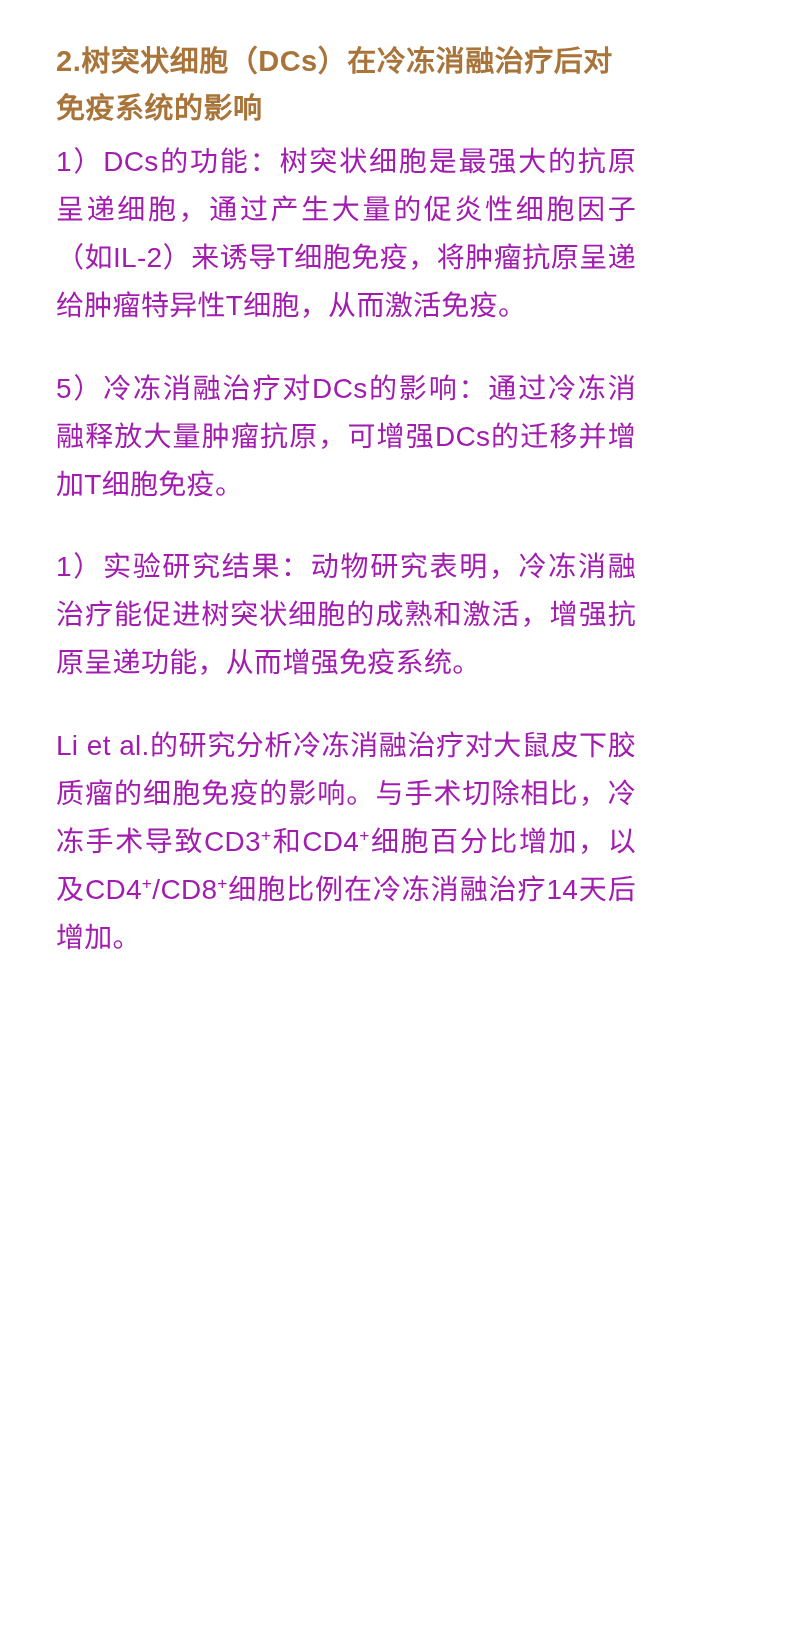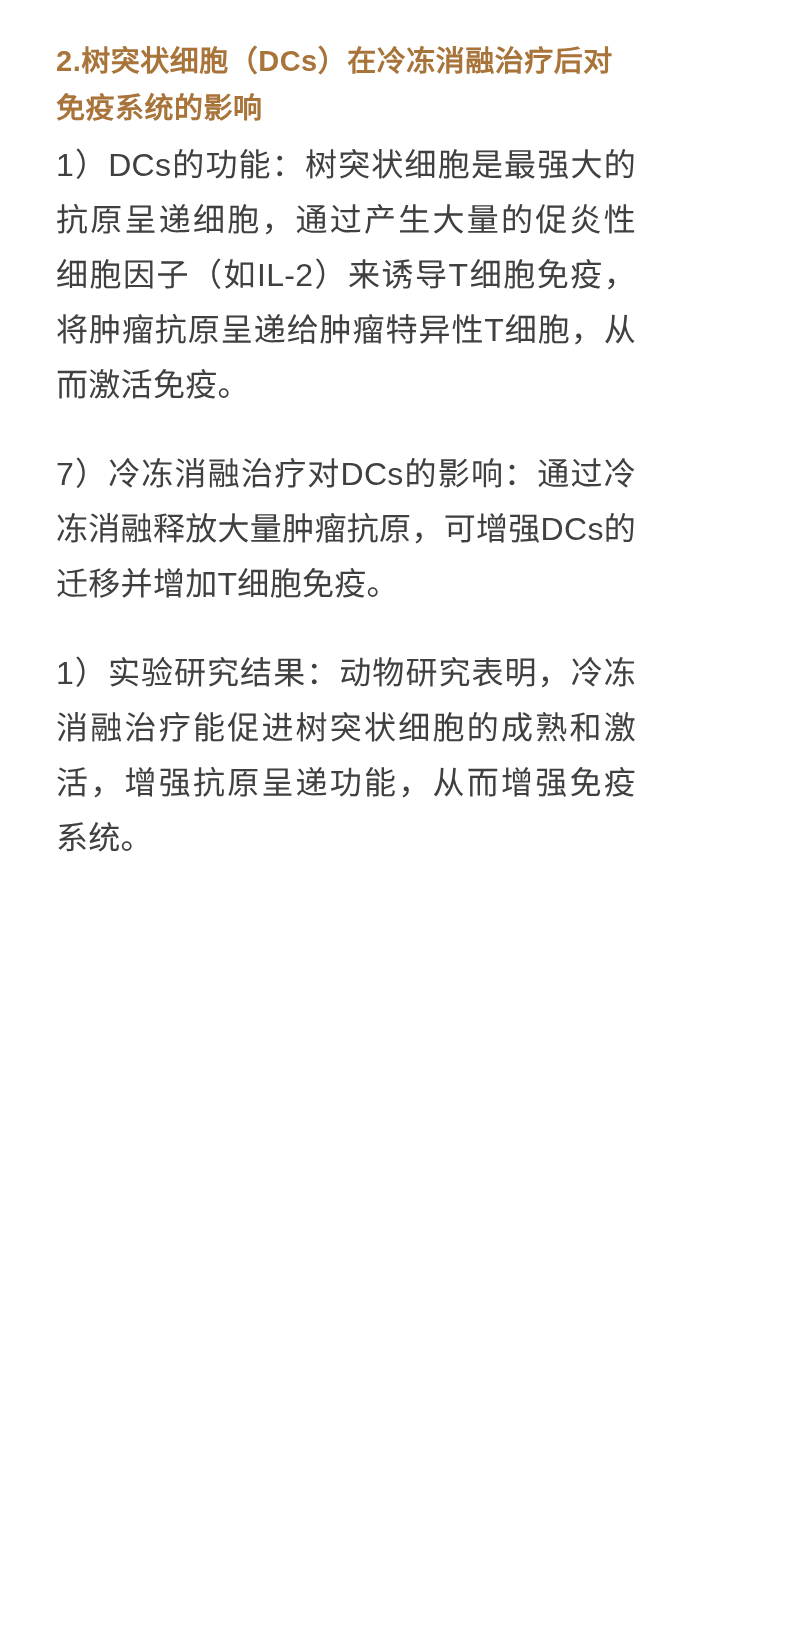--- a/index.html
+++ b/index.html
@@ -24,23 +24,23 @@
   .section-title {
     font-size: 29px;
     line-height: 1.62;
     font-weight: bold;
     color: #a8743a;
     letter-spacing: 0.5px;
     margin: 0 0 6px 0;
     word-break: break-word;
   }
   .para {
-    font-size: 32px;
+    font-size: 28px;
     line-height: 1.72;
-    color: #404040;
+    color: #a21caf;
     margin: 0 0 34px 0;
     letter-spacing: 0.3px;
     text-align: justify;
     word-break: break-word;
   }
   .para:last-child {
     margin-bottom: 0;
   }
   .para.first {
     margin-top: 2px;
@@ -53,19 +53,20 @@
 </style>
 </head>
 <body>
 
 <div class="page">
 
   <h2 class="section-title">2.树突状细胞（DCs）在冷冻消融治疗后对免疫系统的影响</h2>
 
   <p class="para first">1）DCs的功能：树突状细胞是最强大的抗原呈递细胞，通过产生大量的促炎性细胞因子（如IL-2）来诱导T细胞免疫，将肿瘤抗原呈递给肿瘤特异性T细胞，从而激活免疫。</p>
 
-  <p class="para">7）冷冻消融治疗对DCs的影响：通过冷冻消融释放大量肿瘤抗原，可增强DCs的迁移并增加T细胞免疫。</p>
+  <p class="para">5）冷冻消融治疗对DCs的影响：通过冷冻消融释放大量肿瘤抗原，可增强DCs的迁移并增加T细胞免疫。</p>
 
   <p class="para">1）实验研究结果：动物研究表明，冷冻消融治疗能促进树突状细胞的成熟和激活，增强抗原呈递功能，从而增强免疫系统。</p>
 
 
+  <p class="para">Li et al.的研究分析冷冻消融治疗对大鼠皮下胶质瘤的细胞免疫的影响。与手术切除相比，冷冻手术导致CD3<sup>+</sup>和CD4<sup>+</sup>细胞百分比增加，以及CD4<sup>+</sup>/CD8<sup>+</sup>细胞比例在冷冻消融治疗14天后增加。</p>
 
 </div>
 
 </body></html>

